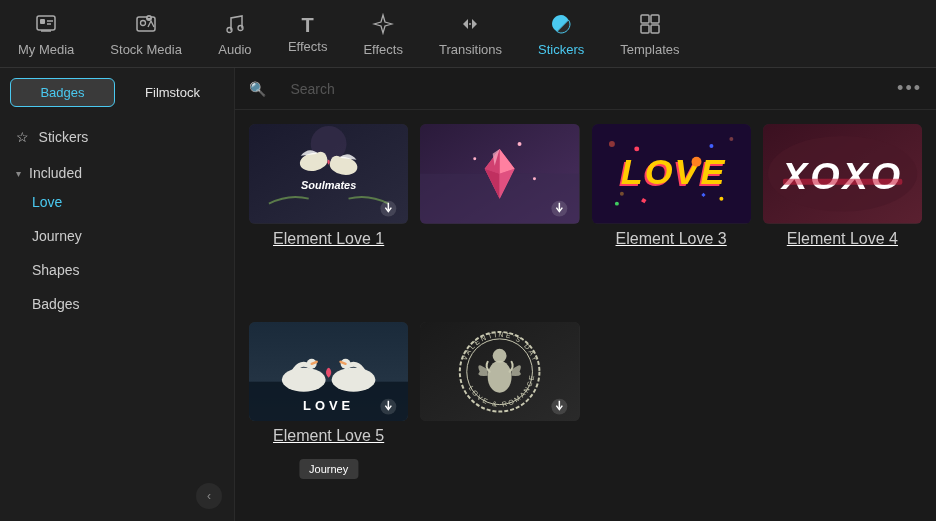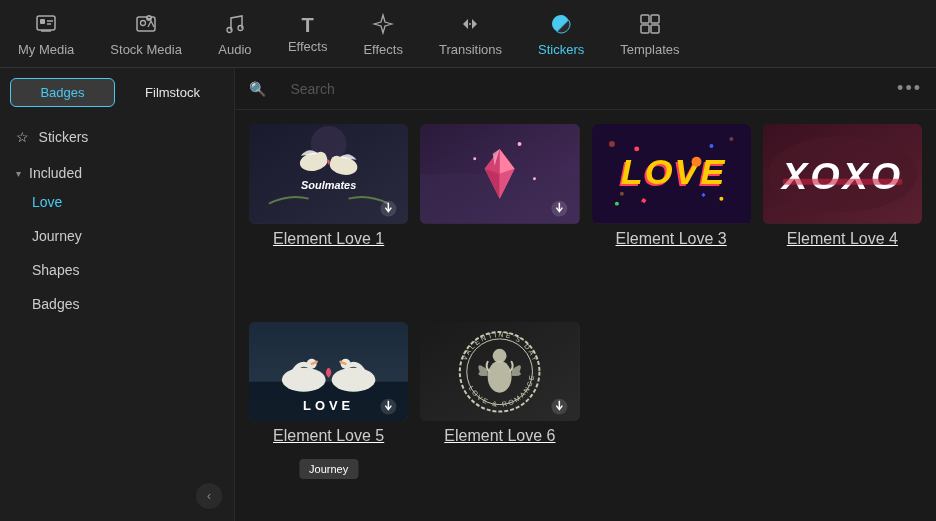--- a/index.html
+++ b/index.html
@@ -538,19 +538,18 @@
             </text>
             <text font-size="7" fill="#c8c8b0" letter-spacing="2">
               <textPath href="#bottomArc" startOffset="15%">LOVE &amp; ROMANCE</textPath>
             </text>
 
             <circle cx="140" cy="85" r="8" fill="#ffffff22"></circle>
             <path d="M137 84 L140 88 L143 84" stroke="#fff" stroke-width="1.5" fill="none"></path>
             <line x1="140" y1="79" x2="140" y2="87" stroke="#fff" stroke-width="1.5"></line>
           </svg>
         </div>
-        <span class="grid-label">Element Love 6</span>
       </div>
 
     </div>
   </div>
 
 </div>
 
 </body></html>

